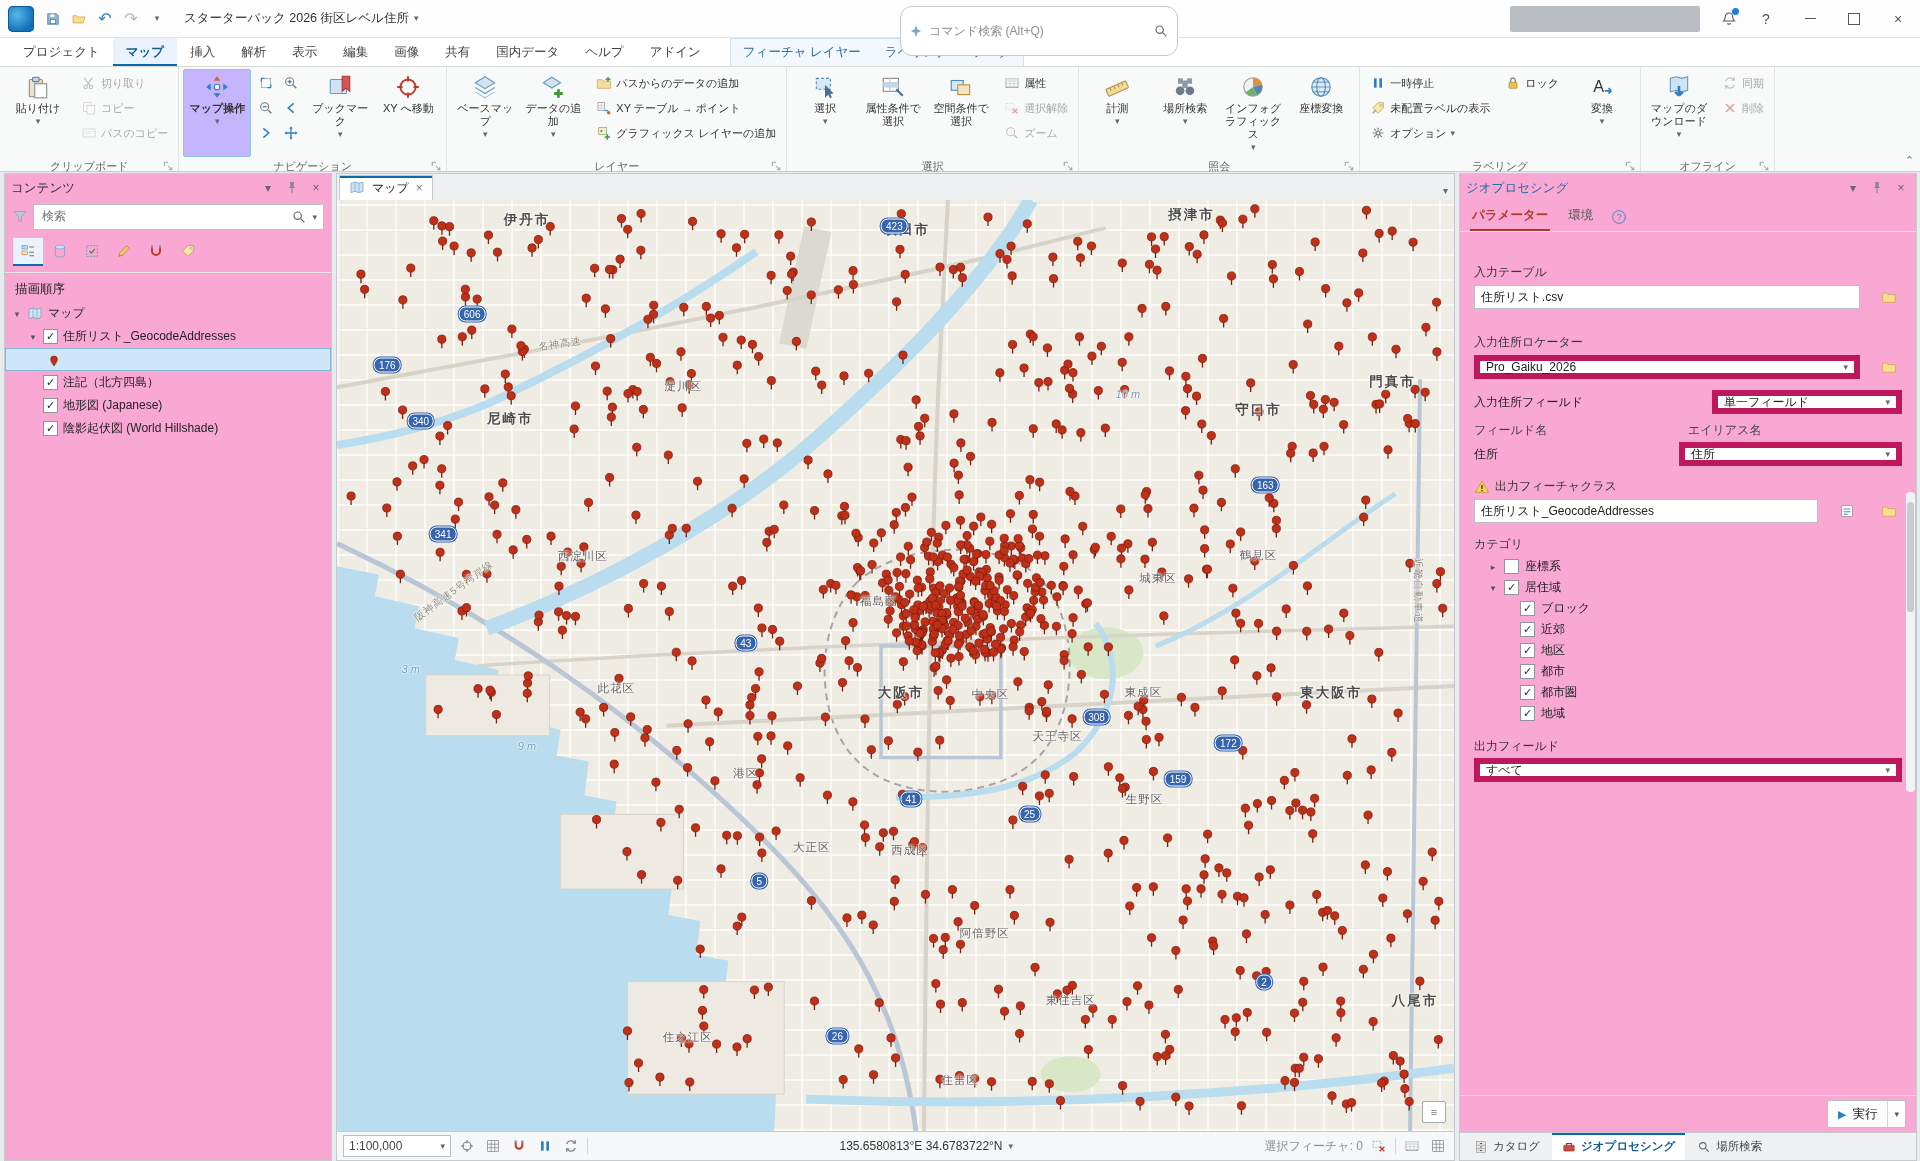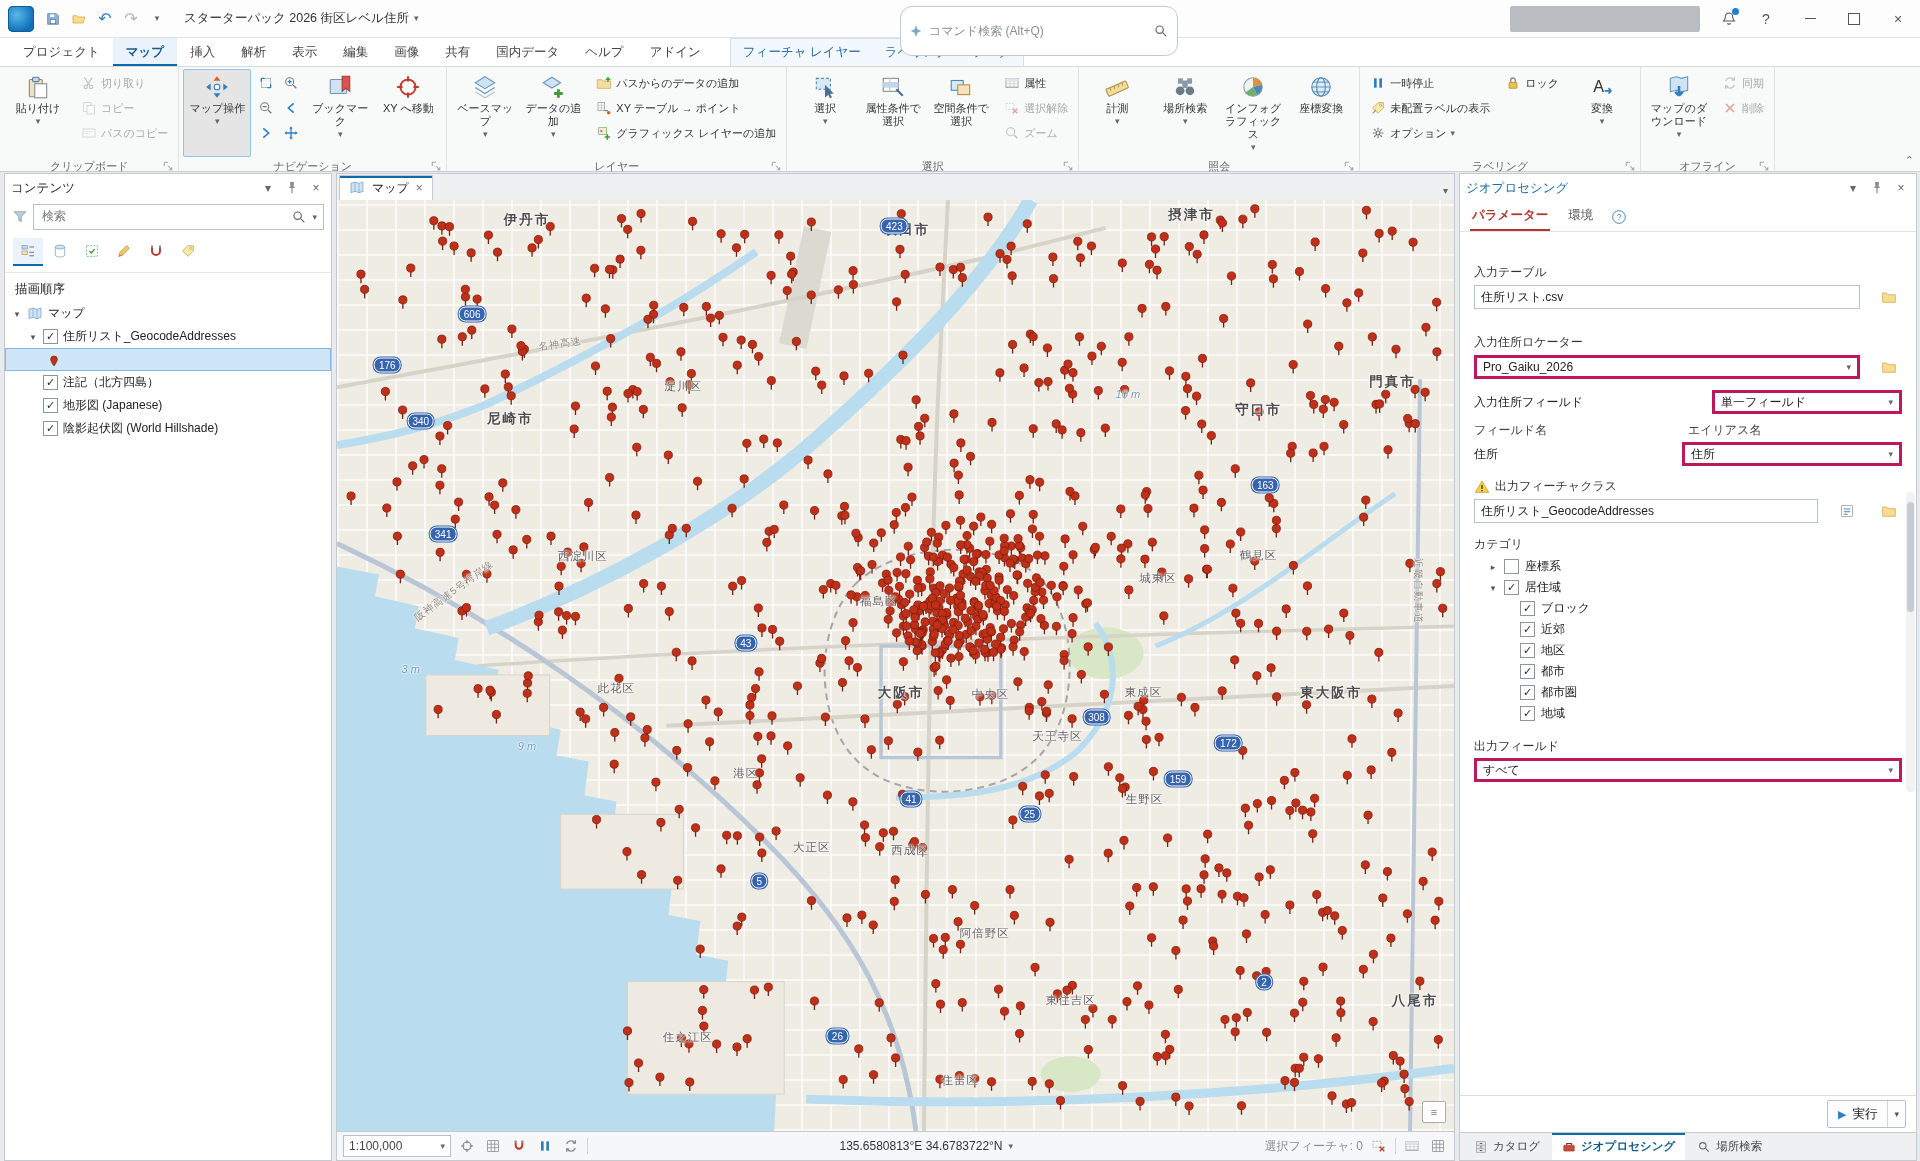--- a/index.html
+++ b/index.html
@@ -33,33 +33,33 @@
   .rtab.active{background:#eaf3fb;color:#135c8e;box-shadow:inset 0 -2px 0 #0d6aa8;font-weight:bold;}
   .ctxwrap{display:flex;margin-left:16px;background:#f2f8fd;border:1px solid #cfe2f0;border-bottom:none;}
   .ctxtab{padding:0 12px;display:flex;align-items:center;font-size:12.5px;color:#2c6da3;}
   
   .ribbon{height:104px;background:#f8f9f9;border-bottom:1px solid #c9cdd1;display:flex;align-items:stretch;position:relative;}
   .rgroup{display:flex;flex-direction:column;border-right:1px solid #e0e2e4;padding:2px 4px 0 4px;position:relative;}
   .rgcols{flex:1;display:flex;align-items:flex-start;gap:3px;}
   .rglabel{height:18px;text-align:center;font-size:11px;color:#666;line-height:18px;position:relative;padding:0 10px;}
   .launcher{position:absolute;right:0;bottom:3px;width:12px;height:12px;opacity:.75;}
   .btn-l{width:62px;min-height:80px;display:flex;flex-direction:column;align-items:center;gap:2px;padding:4px 2px 2px;border:1px solid transparent;border-radius:2px;text-align:center;}
-  .btn-l.hl{background:#e5e5e5;border-color:#8fc3ea;}
+  .btn-l.hl{background:#c4b5fd;border-color:#8fc3ea;font-weight:bold;}
   .btn-l .blabel{font-size:11px;line-height:13px;color:#333;}
   .btn-l .bic{width:26px;height:26px;}
   .stack{display:flex;flex-direction:column;gap:1px;padding-top:2px;}
   .btn-s{height:22px;display:flex;align-items:center;gap:4px;padding:0 5px;font-size:11px;color:#333;border:1px solid transparent;border-radius:2px;white-space:nowrap;}
   .btn-s.dis{color:#a8a8a8;}
   .btn-s.dis .ic16{opacity:.45;}
   .minigrid{display:grid;grid-template-columns:24px 24px;grid-auto-rows:24px;gap:1px;padding-top:2px;}
   .gbtn{display:flex;align-items:center;justify-content:center;border-radius:2px;}
   .ribbon-collapse{position:absolute;right:6px;bottom:4px;color:#777;font-size:11px;}
   
   .main{position:absolute;top:170px;bottom:0;left:0;right:0;display:flex;gap:4px;padding:3px 3px 0 4px;box-sizing:border-box;}
-  .panel{background:#ffffff;border:1px solid #c6cacd;display:flex;flex-direction:column;box-sizing:border-box;}
+  .panel{background:#f9a8d4;border:1px solid #c6cacd;display:flex;flex-direction:column;box-sizing:border-box;}
   .lpanel{width:328px;flex:none;}
   .rpanel{width:458px;flex:none;position:relative;}
   .centercol{flex:1;display:flex;flex-direction:column;min-width:0;}
   .panel-h{height:28px;display:flex;align-items:center;padding:0 6px;gap:6px;flex:none;}
   .panel-title{font-size:12.5px;color:#333;flex:1;}
   .panel-title.blue{color:#1f6ea8;}
   .ph-ic{width:18px;height:18px;display:flex;align-items:center;justify-content:center;color:#666;font-size:12px;}
   
   .csearchrow{display:flex;align-items:center;gap:5px;padding:2px 7px 6px;flex:none;}
   .csearch{flex:1;height:24px;border:1px solid #b9bfc4;display:flex;align-items:center;padding:0 6px;gap:5px;background:#fff;}
@@ -104,21 +104,21 @@
   
   .gp-toolhead{display:flex;align-items:center;padding:4px 8px;gap:8px;flex:none;}
   .gp-tooltitle{flex:1;text-align:center;font-size:13px;color:#333;}
   .gp-tabs{display:flex;align-items:center;border-bottom:1px solid #e1e3e5;padding:0 10px;gap:16px;flex:none;}
   .gp-tab{padding:5px 2px;font-size:12.5px;color:#555;border-bottom:2px solid transparent;}
   .gp-tab.active{color:#b0392e;border-bottom-color:#b0392e;font-weight:bold;}
   .gp-body{flex:1;overflow:hidden;padding:8px 14px 0 14px;position:relative;}
   .gp-label{font-size:12px;color:#333;margin:24px 0 3px;display:flex;align-items:center;gap:5px;}
   .gp-inrow{display:flex;align-items:center;gap:16px;}
   .gp-input{flex:1;height:24px;border:1px solid #b9bfc4;background:#fff;font-size:12px;color:#222;padding:0 6px;font-family:inherit;min-width:0;box-sizing:border-box;}
-  .gp-select{height:24px;border:3px solid #be185d;background:#fff;display:flex;align-items:center;justify-content:space-between;padding:0 6px;font-size:12px;color:#222;box-sizing:border-box;}
+  .gp-select{height:24px;border:6px solid #be185d;background:#fff;display:flex;align-items:center;justify-content:space-between;padding:0 6px;font-size:12px;color:#222;box-sizing:border-box;}
   .gp-iconbtn{width:24px;height:24px;display:flex;align-items:center;justify-content:center;border:1px solid transparent;border-radius:2px;}
   .fieldhead{display:flex;margin-top:8px;font-size:12px;color:#444;}
   .fieldhead span{flex:1;}
   .fieldrow{display:flex;gap:6px;align-items:center;margin-top:3px;}
   .fieldrow .cell{flex:1;}
   .gp-catrow{height:21px;display:flex;align-items:center;gap:6px;padding-left:14px;font-size:12px;color:#222;}
   .gp-catrow .tri{width:10px;font-size:9px;color:#555;text-align:center;}
   .gp-catrow.child{padding-left:46px;}
   .gp-runbar{flex:none;height:36px;border-top:1px solid #dcdfe2;display:flex;align-items:center;justify-content:flex-end;padding:0 10px;gap:8px;}
   .runbtn{height:26px;border:1px solid #b9bfc4;background:#fdfdfd;display:flex;align-items:center;border-radius:2px;overflow:hidden;}

